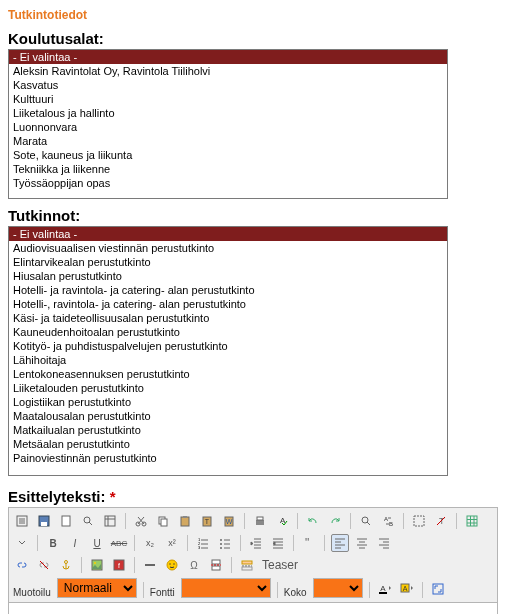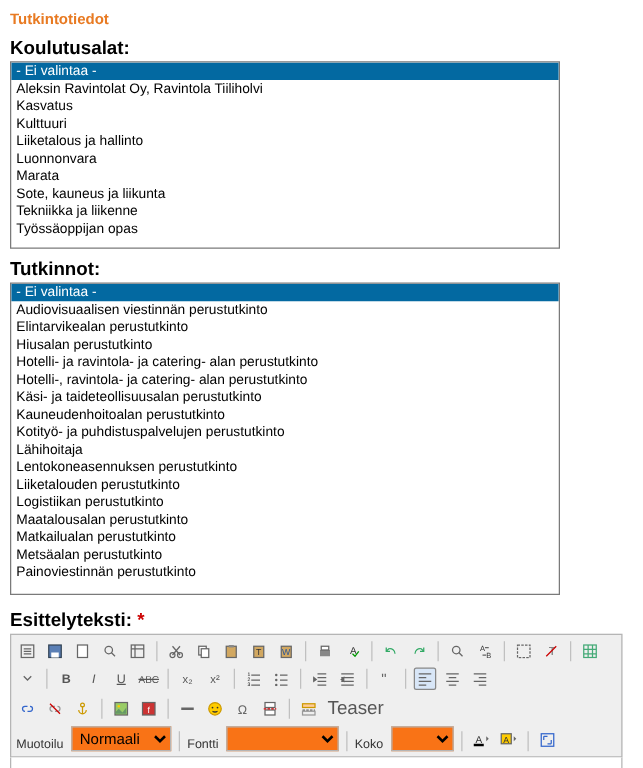--- a/index.html
+++ b/index.html
@@ -4,33 +4,33 @@
 <style>
 * { box-sizing: border-box; margin: 0; padding: 0; }
 body { font-family: Verdana, Arial, sans-serif; font-size: 11px; background: #fff; padding: 8px; width: 514px; }
 .section-title { color: #e87a22; font-weight: bold; font-size: 12px; margin-bottom: 4px; }
 .field-label { font-weight: bold; font-size: 15px; margin-bottom: 2px; margin-top: 8px; }
 .required { color: #c00; }
 .listbox { width: 440px; border: 1px solid #7a7a7a; background: #fff; overflow-y: scroll; font-size: 11px; }
 .listbox-1 { height: 150px; }
 .listbox-2 { height: 250px; }
 .list-item { padding: 1px 4px; cursor: pointer; white-space: nowrap; overflow: hidden; }
-.list-item.selected { background: #0369a1; color: #fff; }
+.list-item.selected { background: #7f1d1d; color: #fff; }
 .editor-wrap { margin-top: 12px; width: 490px; }
 .toolbar { border: 1px solid #b5b5b5; background: #efefef; padding: 4px; }
 .toolbar-row { display: flex; align-items: center; flex-wrap: wrap; gap: 4px; margin-bottom: 4px; }
 .toolbar-row:last-child { margin-bottom: 0; align-items: flex-end; }
 .tb-btn { width: 18px; height: 18px; display: inline-flex; align-items: center; justify-content: center; font-size: 10px; color: #555; cursor: pointer; border-radius: 2px; }
 .tb-sep { width: 1px; height: 16px; background: #c0c0c0; margin: 0 2px; }
 .tb-sel { font-size: 12px; border: 1px solid #b5b5b5; background: #f97316; padding: 1px 2px; }
 .tb-sel.w1 { width: 80px; }
 .tb-sel.w2 { width: 90px; }
 .tb-sel.w3 { width: 50px; }
 .tb-lbl { font-size: 10px; color: #333; margin-right: 2px; }
-.tb-teaser { font-size: 15px; color: #555; padding: 2px; }
+.tb-teaser { font-size: 12px; color: #555; padding: 2px; }
 .editor-body { border: 1px solid #b5b5b5; border-top: none; height: 70px; background: #fff; padding: 4px; font-size: 12px; }
 svg { display: block; }
 </style>
 </head>
 <body>
 
 <div class="section-title">Tutkintotiedot</div>
 
 <div class="field-label">Koulutusalat:</div>
 <div class="listbox listbox-1" id="koulutusalat-list">

